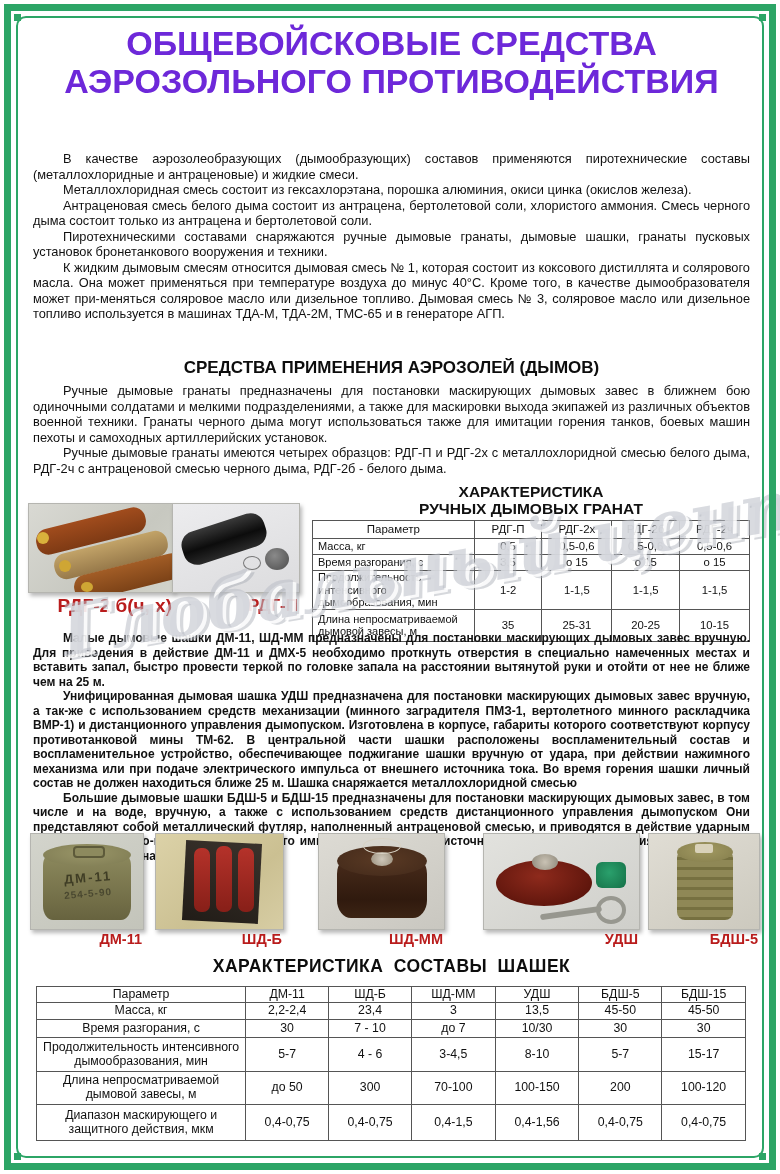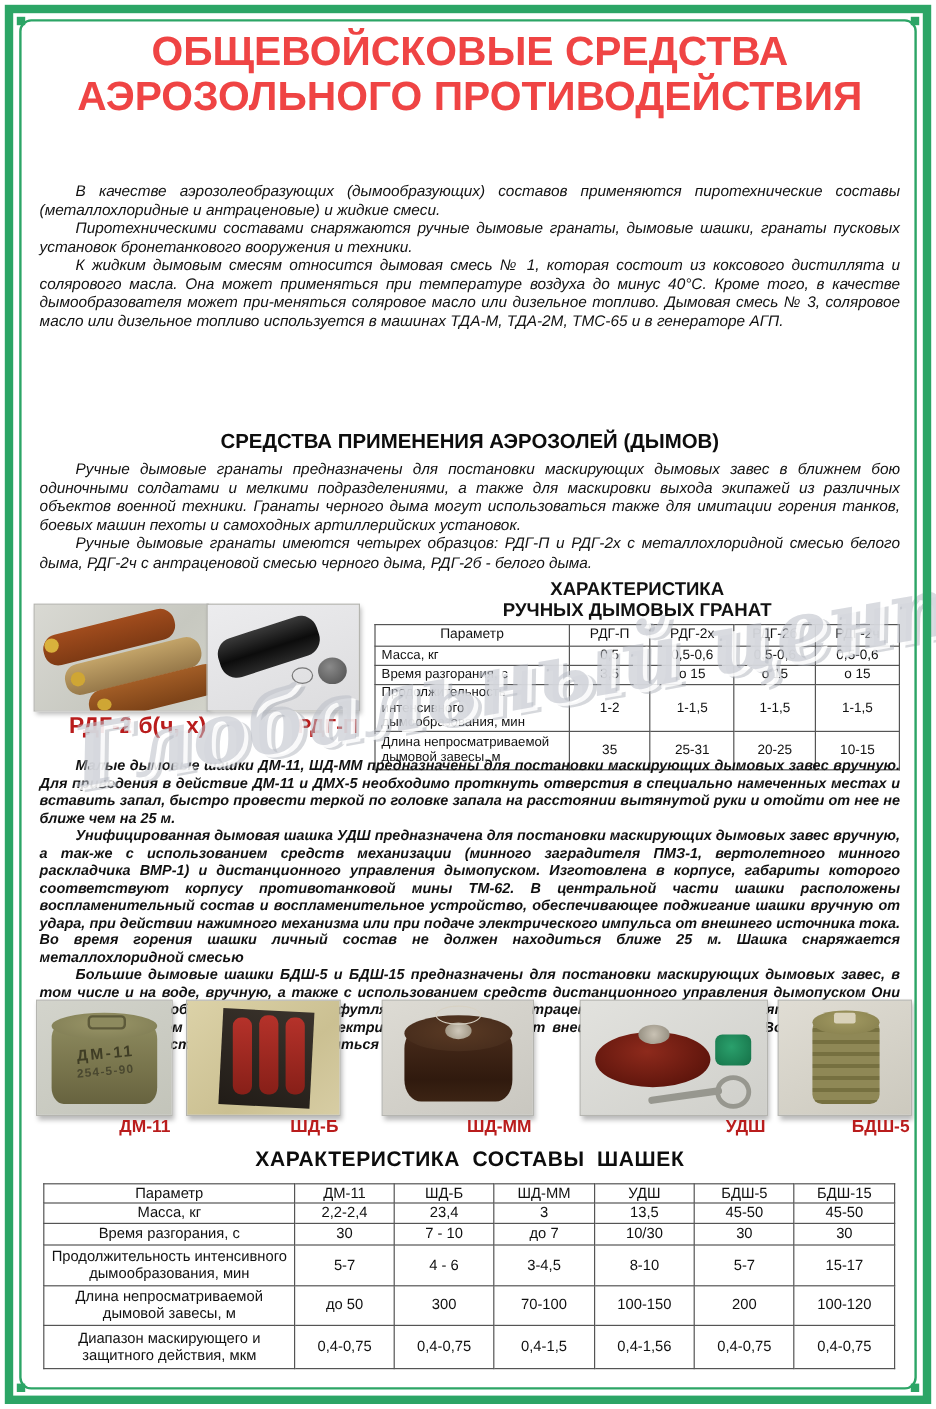--- a/index.html
+++ b/index.html
@@ -6,26 +6,26 @@
   .page{position:relative;width:780px;height:1174px;background:#ffffff;overflow:hidden;
         font-family:"Liberation Sans", sans-serif;color:#111;}
   
   .frame-outer{position:absolute;left:4px;top:4px;right:4px;bottom:4px;
                border:7px solid #2ca566;pointer-events:none;z-index:4;}
   .frame-inner{position:absolute;left:16px;top:16px;right:16px;bottom:16px;
                border:2px solid #2ca566;border-radius:10px;pointer-events:none;z-index:4;}
   .corner-dot{position:absolute;width:7px;height:7px;background:#2ca566;z-index:5;}
   .content{position:absolute;left:33px;top:0;width:717px;height:1174px;}
   .page-title{position:absolute;top:24px;left:0;width:717px;text-align:center;
-              font-weight:bold;font-size:34px;line-height:38px;letter-spacing:0px;color:#ef4444;}
+              font-weight:bold;font-size:34px;line-height:38px;letter-spacing:0px;color:#6d28d9;}
   .sec-head{position:absolute;left:0;width:717px;text-align:center;font-weight:bold;
             font-size:17px;color:#0d0d0d;}
   .paras{position:absolute;left:0;width:717px;font-size:12.8px;line-height:15.5px;
          text-align:justify;}
-  .paras p{margin:0;text-indent:30px;font-style:italic;}
+  .paras p{margin:0;text-indent:30px;}
   .paras-bold{font-weight:bold;font-size:12px;line-height:14.5px;}
   .photo{position:absolute;border:1px solid #b5b5b0;box-shadow:2px 3px 4px rgba(0,0,0,.28);
          overflow:hidden;}
   .flabel{position:absolute;text-align:right;font-weight:bold;color:#b91c1c;}
   .shape{position:absolute;}
   
   table{border-collapse:collapse;table-layout:fixed;width:100%;}
   td,th{border:1px solid #555;text-align:center;vertical-align:middle;padding:0 2px;
         font-weight:normal;overflow:hidden;}
   .tbl1{font-size:11.3px;line-height:12.5px;}
@@ -52,20 +52,22 @@
 
   <div class="content z1">
 
     <div class="page-title">
       <div>ОБЩЕВОЙСКОВЫЕ СРЕДСТВА</div>
       <div>АЭРОЗОЛЬНОГО ПРОТИВОДЕЙСТВИЯ</div>
     </div>
 
     <div class="paras" style="top:151px;">
       <p>В качестве аэрозолеобразующих (дымообразующих) составов применяются пиротехнические составы (металлохлоридные и антраценовые) и жидкие смеси.</p>
+      <p>Металлохлоридная смесь состоит из гексахлорэтана, порошка алюминия, окиси цинка (окислов железа).</p>
+      <p>Антраценовая смесь белого дыма состоит из антрацена, бертолетовой соли, хлористого аммония. Смесь черного дыма состоит только из антрацена и бертолетовой соли.</p>
       <p>Пиротехническими составами снаряжаются ручные дымовые гранаты, дымовые шашки, гранаты пусковых установок бронетанкового вооружения и техники.</p>
       <p>К жидким дымовым смесям относится дымовая смесь № 1, которая состоит из коксового дистиллята и солярового масла. Она может применяться при температуре воздуха до минус 40°С. Кроме того, в качестве дымообразователя может при-меняться соляровое масло или дизельное топливо. Дымовая смесь № 3, соляровое масло или дизельное топливо используется в машинах ТДА-М, ТДА-2М, ТМС-65 и в генераторе АГП.</p>
     </div>
 
     <div class="sec-head" style="top:358px;">СРЕДСТВА ПРИМЕНЕНИЯ АЭРОЗОЛЕЙ (ДЫМОВ)</div>
     <div class="paras" style="top:383px;">
       <p>Ручные дымовые гранаты предназначены для постановки маскирующих дымовых завес в ближнем бою одиночными солдатами и мелкими подразделениями, а также для маскировки выхода экипажей из различных объектов военной техники. Гранаты черного дыма могут использоваться также для имитации горения танков, боевых машин пехоты и самоходных артиллерийских установок.</p>
       <p>Ручные дымовые гранаты имеются четырех образцов: РДГ-П и РДГ-2х с металлохлоридной смесью белого дыма, РДГ-2ч с антраценовой смесью черного дыма, РДГ-2б - белого дыма.</p>
     </div>
 

